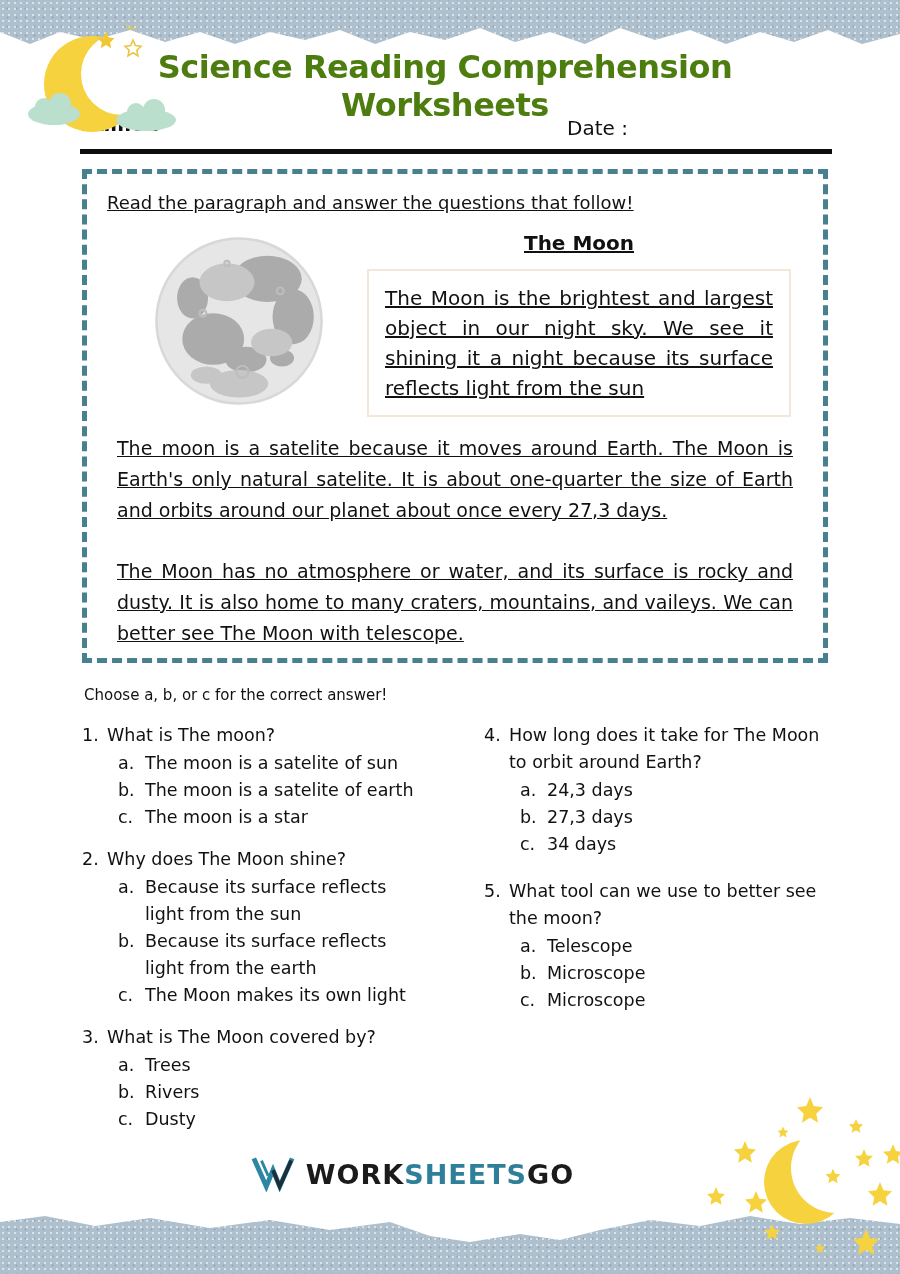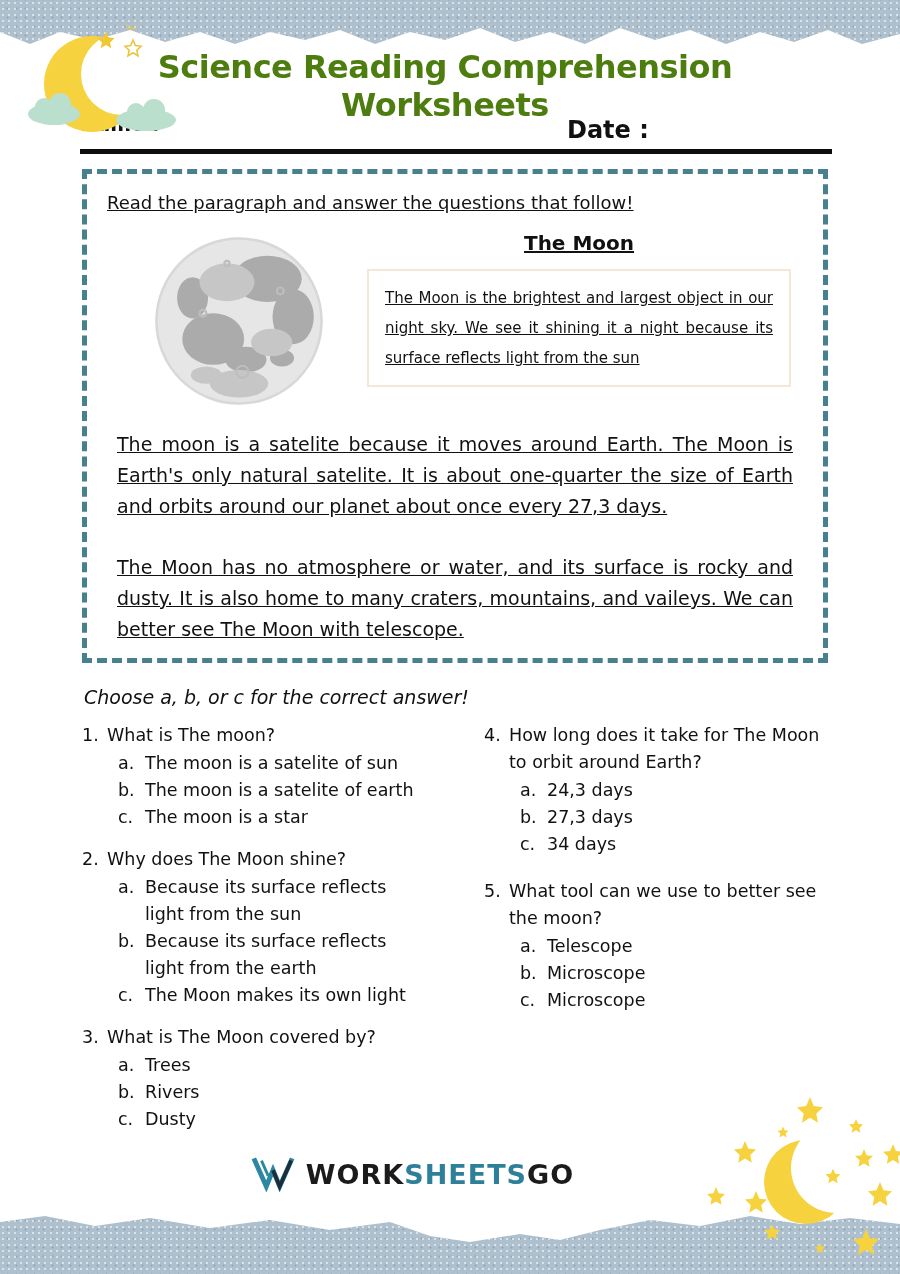--- a/index.html
+++ b/index.html
@@ -24,39 +24,39 @@
     clip-path:polygon(0px 10px,45px 4px,95px 14px,150px 6px,210px 16px,270px 8px,
       330px 18px,390px 10px,430px 24px,470px 30px,520px 22px,560px 28px,600px 18px,
       650px 8px,700px 14px,750px 4px,800px 12px,850px 6px,900px 12px,
       900px 62px,0px 62px);}
 
   
   .header-deco{position:absolute;left:18px;top:24px;z-index:2;}
   .page-title{position:absolute;left:95px;top:48px;width:700px;text-align:center;
       font-size:32px;font-weight:800;letter-spacing:-.5px;color:#4d7c0f;z-index:3;}
   .name-label{position:absolute;left:80px;top:112px;font-size:20px;font-weight:700;}
-  .date-label{position:absolute;left:567px;top:116px;font-size:24px;font-weight:700;}
+  .date-label{position:absolute;left:567px;top:116px;font-size:20px;font-weight:400;}
   .divider{position:absolute;left:80px;top:149px;width:752px;height:5px;background:#0d0d0d;}
 
   
   .passage-box{position:absolute;left:82px;top:169px;width:746px;height:494px;
       box-sizing:border-box;border:5px dashed #47808f;padding:10px 18px;text-decoration:underline;}
   .instruction{font-size:18px;margin:8px 0 0 2px;}
   .passage-top{display:flex;margin-top:16px;}
   .moon-art{margin-left:48px;flex:none;}
   .passage-right{flex:1;margin-left:42px;margin-right:14px;}
   .passage-heading{text-align:center;font-size:20px;font-weight:700;margin-top:2px;}
   .intro-box{margin-top:14px;border:2px solid #f3e7da;padding:12px 16px;
-      font-size:15px;line-height:30px;text-align:justify;}
+      font-size:20px;line-height:30px;text-align:justify;}
   .para{width:676px;margin:0 auto;font-size:19px;line-height:31px;text-align:justify;}
   .para-2{margin-top:16px;}
   .para-3{margin-top:30px;}
 
   
-  .choose-line{position:absolute;left:84px;top:686px;font-size:19px;font-style:italic;}
+  .choose-line{position:absolute;left:84px;top:686px;font-size:15px;}
   .qcol{position:absolute;top:722px;font-size:17.5px;line-height:27px;}
   .qcol-left{left:82px;width:398px;}
   .qcol-right{left:484px;width:406px;}
   .q{margin-bottom:15px;}
   .q-line{display:flex;}
   .q-num{width:25px;flex:none;}
   .q-text{flex:1;}
   .qcol-right .q-text{max-width:314px;}
   .opts{margin-left:36px;margin-top:1px;}
   .opt{display:flex;}

